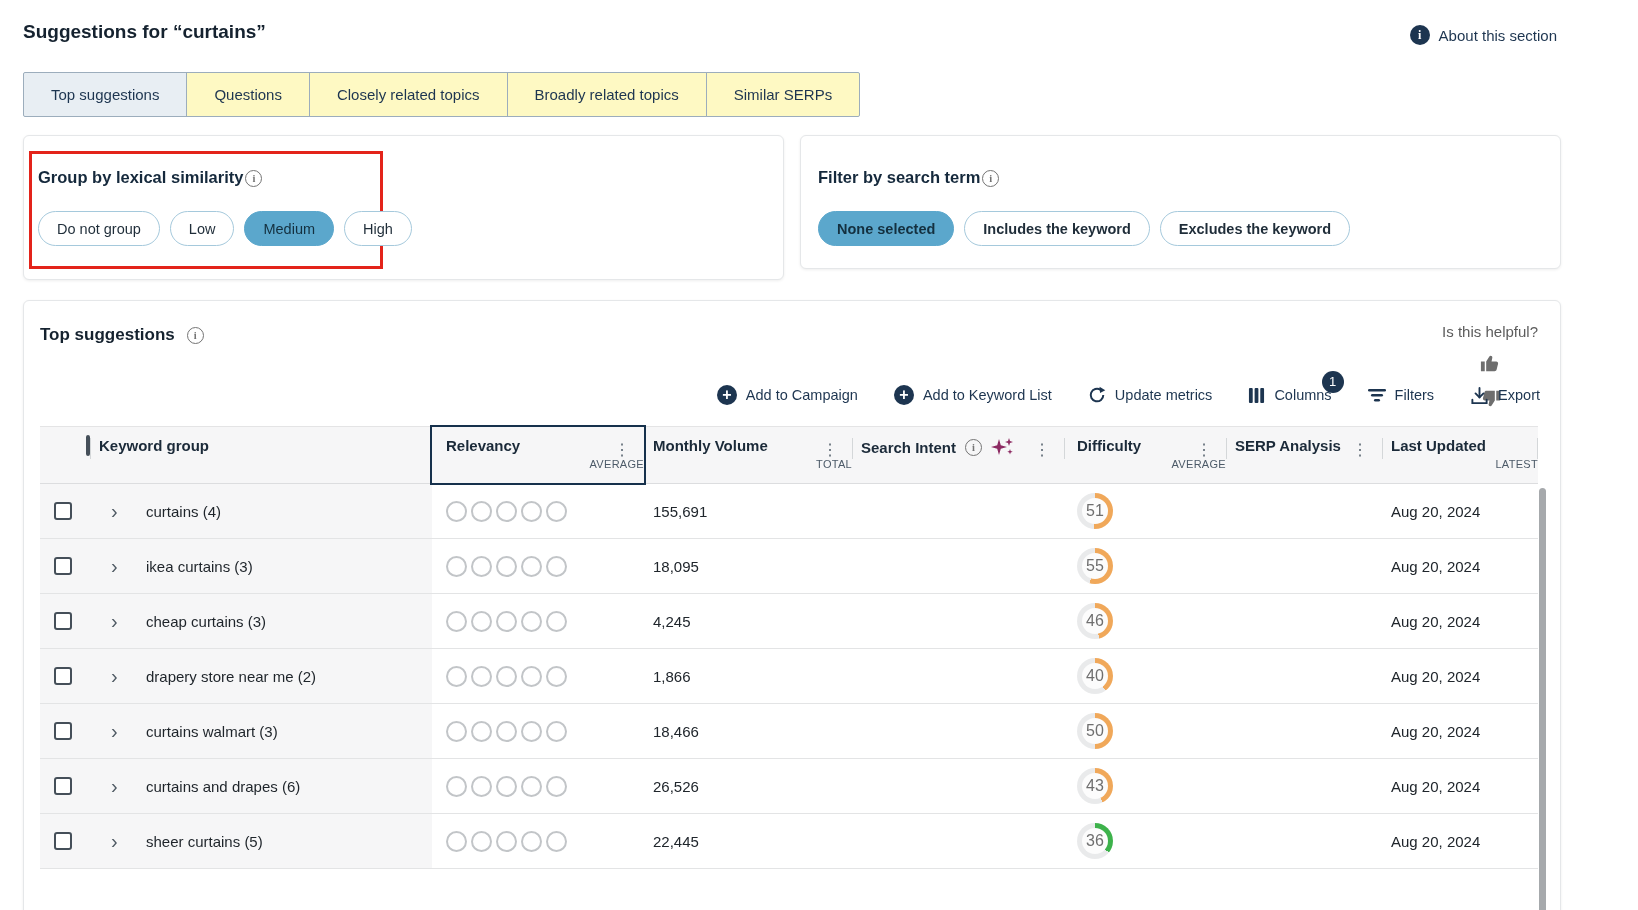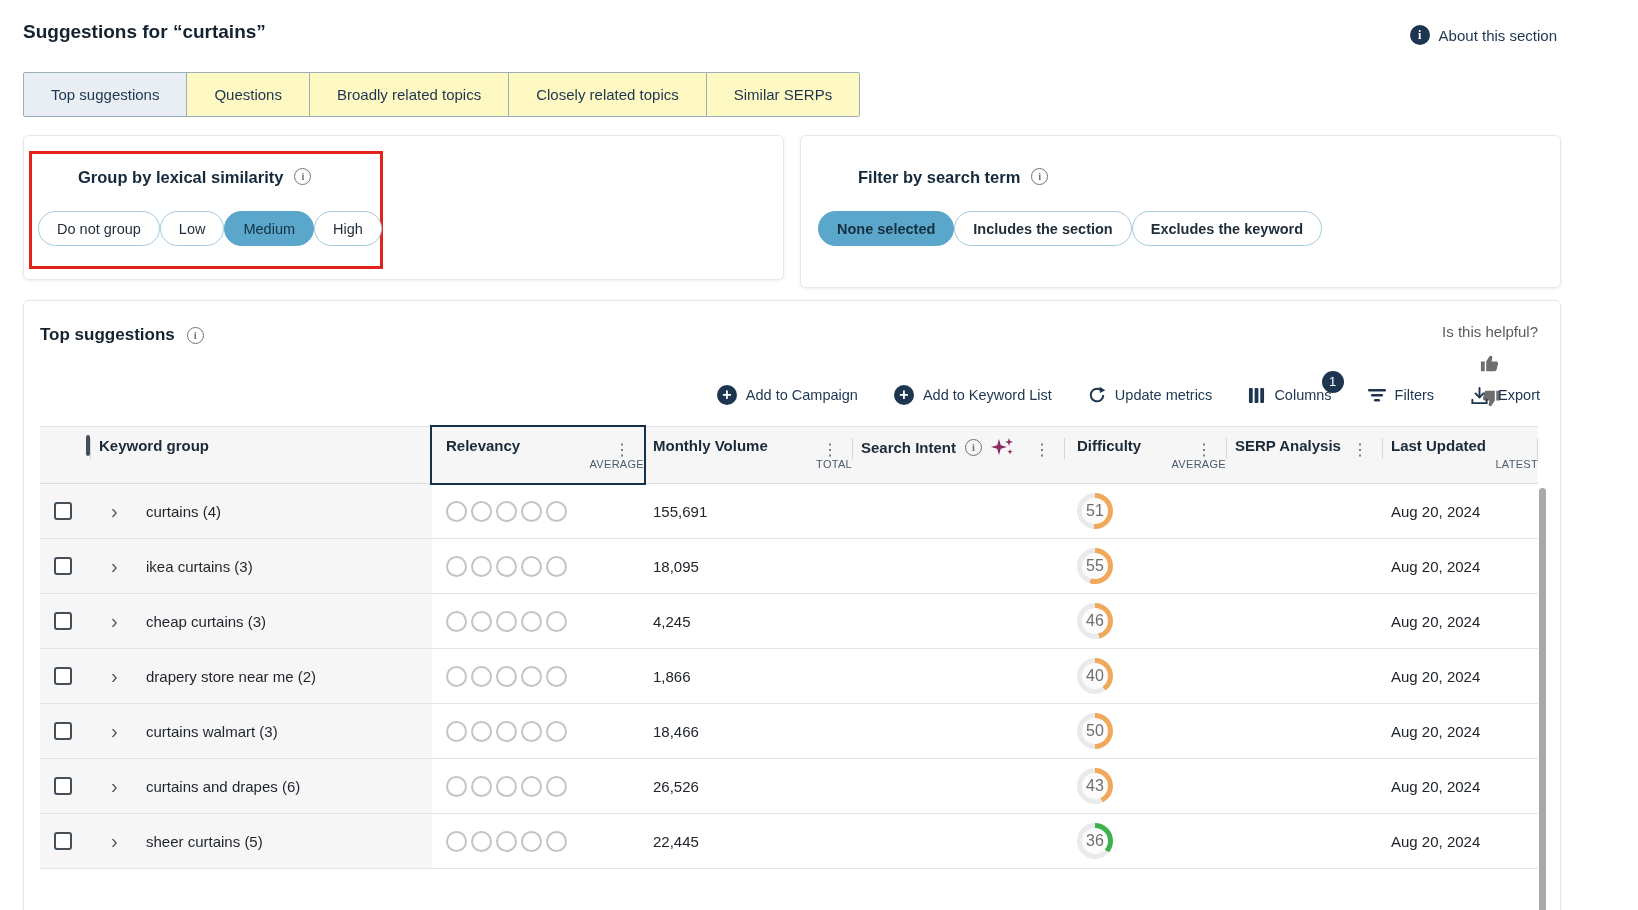--- a/index.html
+++ b/index.html
@@ -19,25 +19,25 @@
   .info-outline { width:17px; height:17px; border-radius:50%; border:1.5px solid #747474; color:#747474; display:inline-flex; align-items:center; justify-content:center; font-size:10.5px; font-family:"Liberation Serif",serif; flex:none; }
   
   .tabs { position:absolute; left:23px; top:72px; display:flex; }
   .tab { height:45px; padding:0 27px; display:flex; align-items:center; border:1px solid #9cadbc; margin-left:-1px; background:#fef9c3; font-size:15px; color:#1d3550; cursor:pointer; }
   .tab:first-child { margin-left:0; border-radius:2px 0 0 2px; }
   .tab:last-child { border-radius:0 2px 2px 0; }
   .tab.active { background:#e8eef3; }
   
   .card { position:absolute; background:#fff; border:1px solid #e5e7e9; border-radius:6px; box-shadow:0 1px 3px rgba(0,0,0,.07); }
   .card-groupby { left:23px; top:135px; width:761px; height:145px; }
-  .card-filterby { left:800px; top:135px; width:761px; height:153px; }
+  .card-filterby { left:800px; top:135px; width:761px; height:134px; }
   .redbox { position:absolute; left:5px; top:15px; width:354px; height:118px; border:3px solid #e3231a; pointer-events:none; }
-  .card-title { position:absolute; left:14px; top:32px; font-size:16.5px; font-weight:bold; color:#15293c; display:flex; align-items:flex-start; gap:11px;margin-left:40px; }
+  .card-title { position:absolute; left:14px; top:32px; font-size:16.5px; font-weight:bold; color:#15293c; display:flex; align-items:flex-end; gap:2px; }
   .card-filterby .card-title { left:17px; }
-  .pills { position:absolute; left:14px; top:75px; display:flex; }
+  .pills { position:absolute; left:14px; top:75px; display:flex; gap:10px; }
   .card-filterby .pills { left:17px;font-weight:bold; }
   .pill { height:35px; padding:0 18px; border-radius:18px; border:1px solid #a5c9dc; background:#fff; color:#1f2d39; font-size:14.5px; display:flex; align-items:center; cursor:pointer; white-space:nowrap; }
   .pill.selected { background:#5ba7cc; border-color:#5ba7cc; color:#14303f; }
   
   .main-card { position:absolute; left:23px; top:300px; width:1538px; height:612px; background:#fff; border:1px solid #e5e7e9; border-radius:6px 6px 0 0; box-shadow:0 1px 3px rgba(0,0,0,.07); overflow:hidden; }
   .section-title { position:absolute; left:16px; top:24px; font-size:17px; font-weight:bold; color:#15222f; display:flex; align-items:center; gap:12px; }
   .helpful { position:absolute; right:22px; top:22px; display:flex; align-items:center; gap:12px;flex-direction:column; }
   .helpful-txt { font-size:15px; color:#5c5c5c; }
   .thumb { cursor:pointer; display:flex; }
   
@@ -86,22 +86,22 @@
 
 <div class="page-title">Suggestions for “curtains”</div>
 <div class="about">
   <span class="info-filled">i</span>
   <span class="about-txt">About this section</span>
 </div>
 
 <div class="tabs">
     <div class="tab active">Top suggestions</div>
     <div class="tab">Questions</div>
+    <div class="tab">Closely related topics</div>
     <div class="tab">Broadly related topics</div>
-    <div class="tab">Closely related topics</div>
     <div class="tab">Similar SERPs</div>
   </div>
 
 <div class="card card-groupby">
   <div class="redbox"></div>
   <div class="card-title">
     <span>Group by lexical similarity</span>
     <span class="info-outline">i</span>
   </div>
   <div class="pills">
@@ -112,21 +112,21 @@
     </div>
 </div>
 
 <div class="card card-filterby">
   <div class="card-title">
     <span>Filter by search term</span>
     <span class="info-outline">i</span>
   </div>
   <div class="pills">
       <div class="pill selected">None selected</div>
-      <div class="pill">Includes the section</div>
+      <div class="pill">Includes the keyword</div>
       <div class="pill">Excludes the keyword</div>
     </div>
 </div>
 
 <div class="main-card">
   <div class="section-title">
     <span>Top suggestions</span>
     <span class="info-outline">i</span>
   </div>
 

